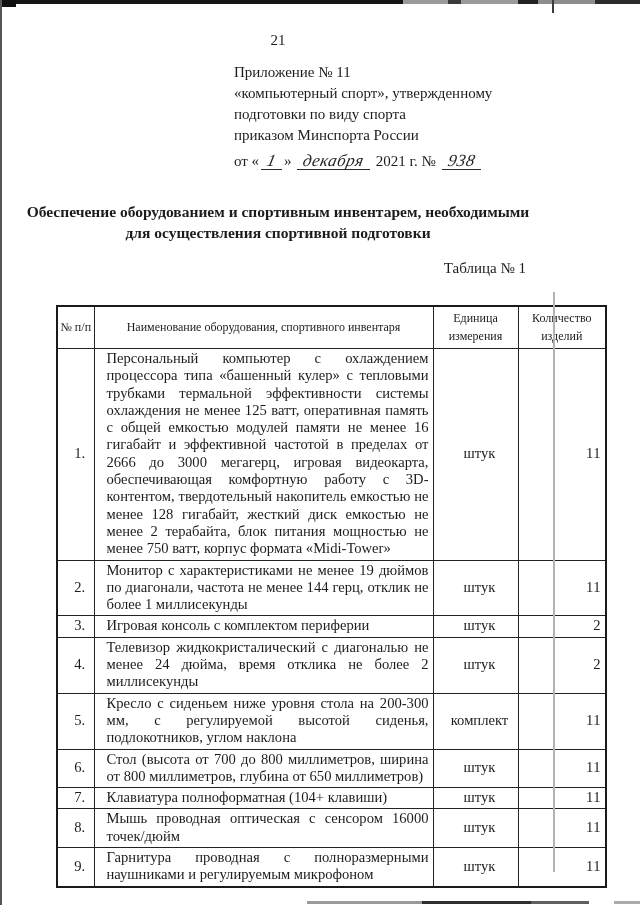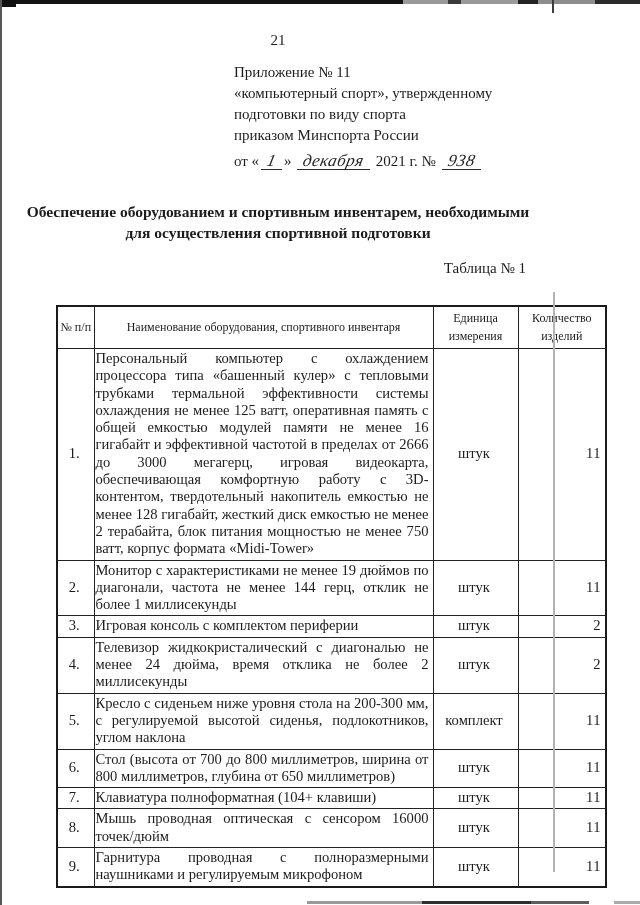--- a/index.html
+++ b/index.html
@@ -84,21 +84,21 @@
     margin: 28px 0 0 56px;
     border: 2px solid #1a1a1a;
     font-size: 14.6px;
   }
   table.equip col.c-num  { width: 37px; }
   table.equip col.c-name { width: 339px; }
   table.equip col.c-unit { width: 85px; }
   table.equip col.c-qty  { width: 88px; }
   table.equip th, table.equip td {
     border: 1.5px solid #222222;
-    padding: 1px 4px 2px 1px;
+    padding: 1px 4px 2px 12px;
     vertical-align: middle;
   }
   table.equip th {
     font-weight: normal;
     font-size: 12px;
     line-height: 18px;
     text-align: center;
     padding: 2px 2px 3px 2px;
   }
   td.cell-num  { text-align: center; line-height: 17.3px; }

